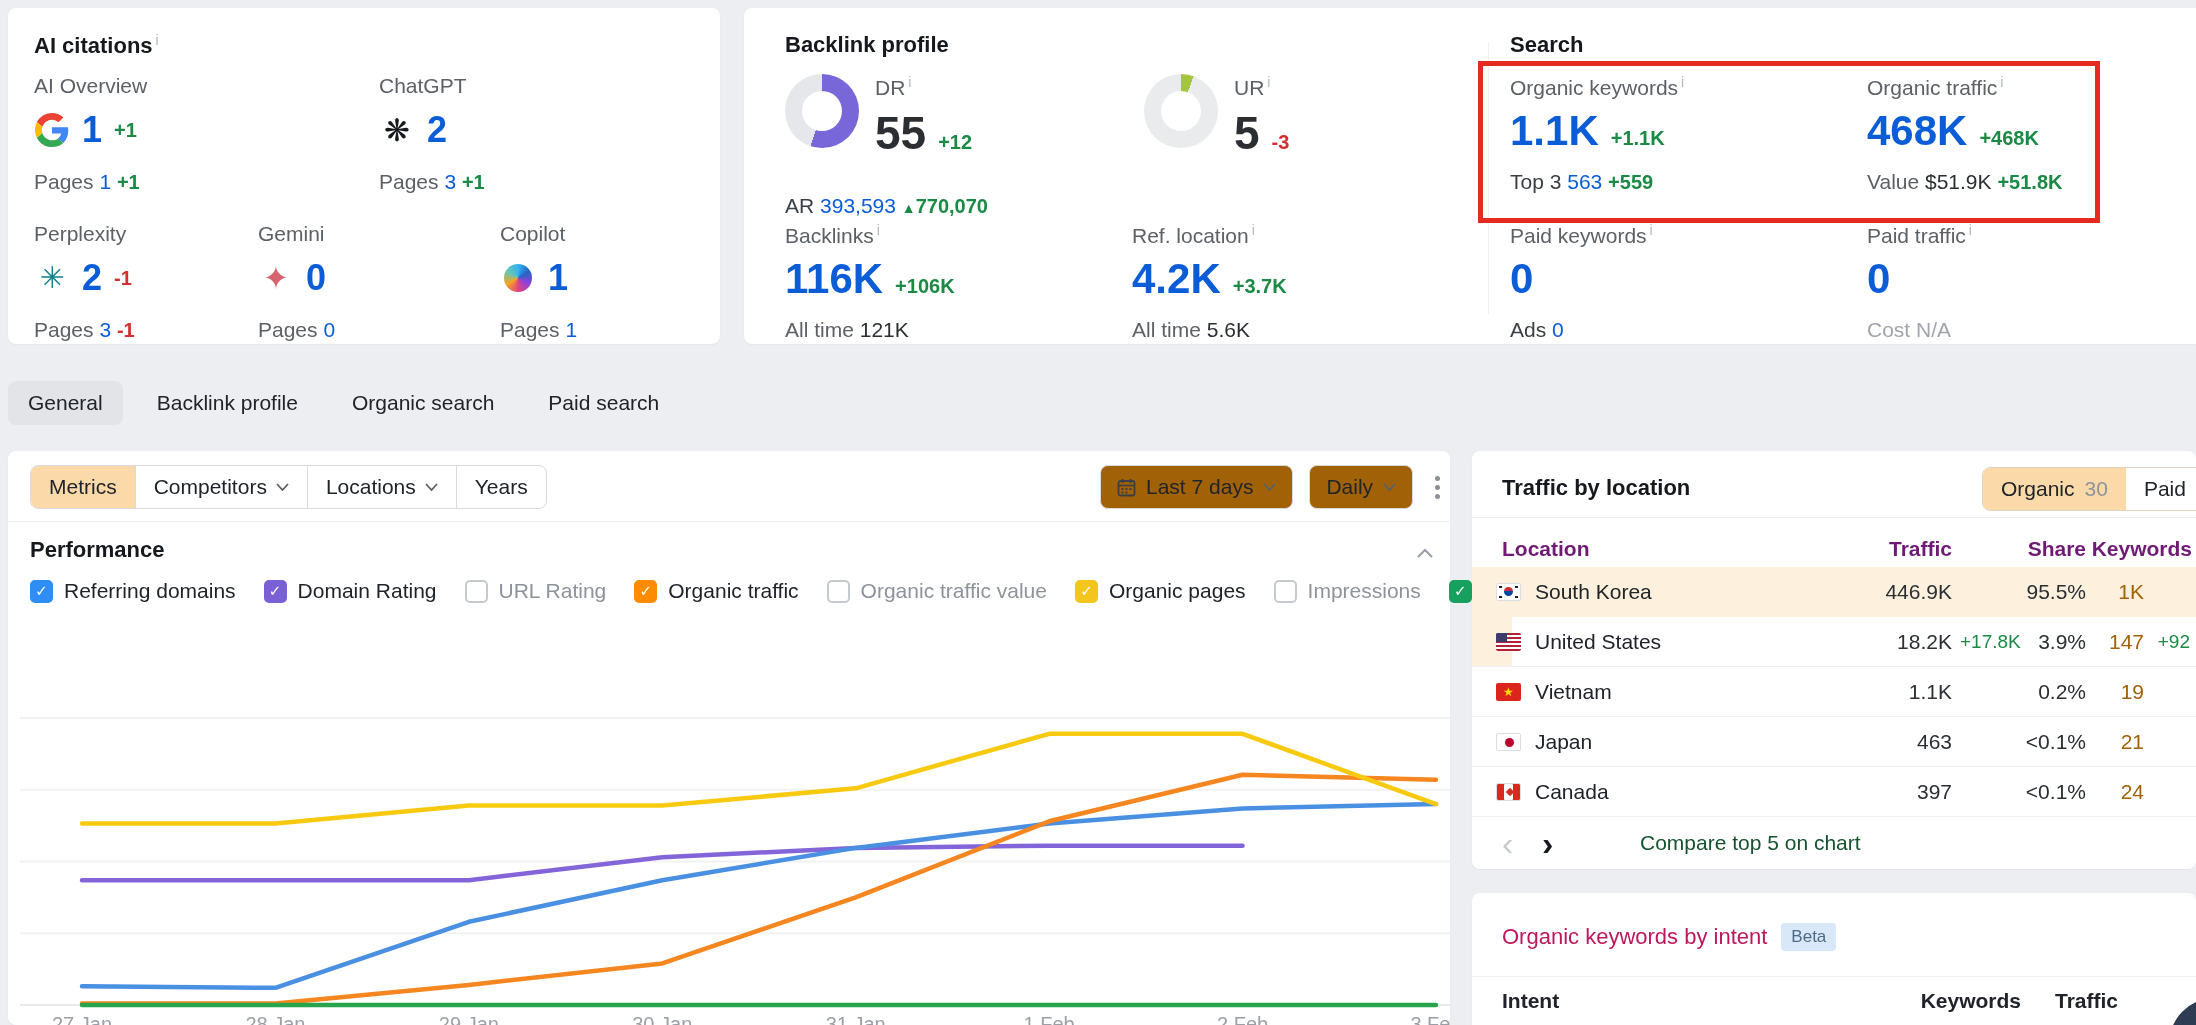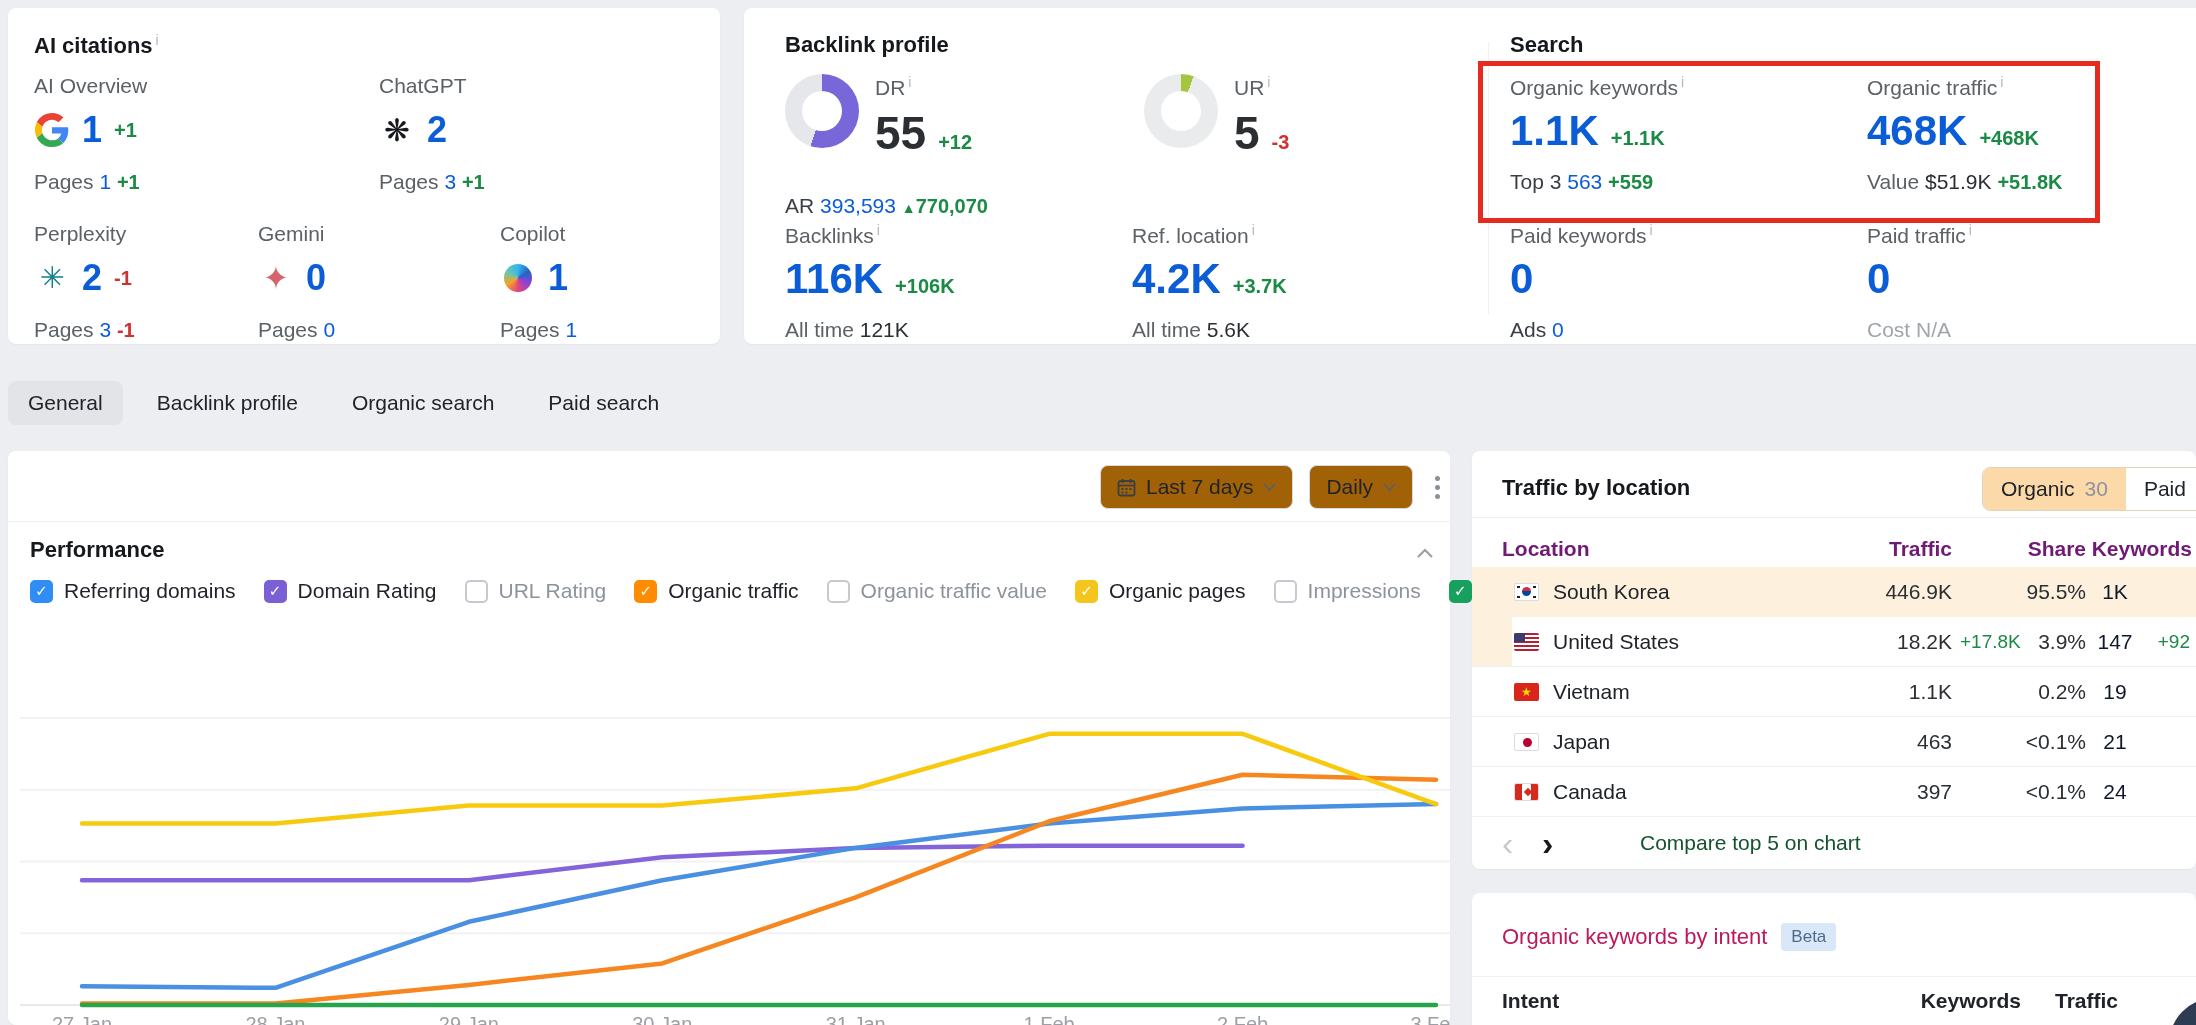--- a/index.html
+++ b/index.html
@@ -86,33 +86,33 @@
   #chart-wrap{position:absolute;left:12px;top:218px;width:1430px;height:356px;}
 
   
   #card-traffic{left:1472px;top:451px;width:724px;height:418px;}
   #traffic-title{left:30px;top:24px;}
   #traffic-toggle{position:absolute;left:510px;top:16px;display:flex;border:1px solid #dfd4bd;border-radius:8px;overflow:hidden;height:42px;background:#fff;}
   .tseg{display:flex;align-items:center;gap:10px;padding:0 18px;font-size:21px;color:#20242a;cursor:pointer;white-space:nowrap;}
   .tseg .count{color:#8d939b;}
   .tseg.selected{background:#fbd9a9;}
   .h-divider{position:absolute;left:0;right:0;height:1px;background:#eef0f3;}
-  .t-grid{display:grid;grid-template-columns:1fr 120px 62px 72px 58px 48px;align-items:center;padding-left:42px;padding-right:4px;}
+  .t-grid{display:grid;grid-template-columns:1fr 120px 62px 72px 58px 48px;align-items:center;padding-left:24px;padding-right:4px;}
   #t-header{position:absolute;left:0;right:0;top:80px;height:36px;font-size:21px;font-weight:bold;color:#701a75;
     display:grid;grid-template-columns:1fr 182px 134px 106px;align-items:center;padding-left:30px;padding-right:4px;}
   .th-right{text-align:right;}
   #t-rows{position:absolute;left:0;right:0;top:116px;}
   .t-row{height:49px;border-bottom:1px solid #eef0f3;font-size:21px;position:relative;cursor:pointer;}
   .t-row.highlight{background:#fdf1dd;border-bottom-color:#fdf1dd;}
   .t-row.flag-strip::before{content:"";position:absolute;left:0;top:0;bottom:0;width:40px;background:#fdf1dd;}
   .t-loc{display:flex;align-items:center;color:#20242a;position:relative;}
   .t-traffic{text-align:right;color:#2b2f33;}
   .t-tdelta{font-size:19px;padding-left:8px;}
   .t-share{text-align:right;color:#2b2f33;}
-  .t-kw{text-align:center;color:#0f172a;}
+  .t-kw{text-align:right;color:#a16207;}
   .t-kwd{text-align:right;font-size:19px;padding-right:2px;}
   #t-pagination{position:absolute;left:30px;top:378px;display:flex;align-items:center;}
   .pg-arrow{font-size:34px;line-height:28px;width:40px;cursor:pointer;}
   .pg-prev{color:#c6cacf;}
   .pg-next{color:#16191d;font-weight:bold;}
   #compare-link{font-size:21px;color:#14532d;margin-left:58px;cursor:pointer;}
 
   .flag{width:25px;height:18px;border-radius:2px;display:inline-block;margin-right:14px;position:relative;flex:none;box-sizing:border-box;overflow:hidden;}
   .flag-kr{background:#fff;border:1px solid #d9dce0;}
   .flag-kr::before{content:"";position:absolute;left:7px;top:3.5px;width:9px;height:9px;border-radius:50%;
@@ -299,20 +299,40 @@
 <div id="red-box"></div>
 
 <div id="tab-bar">
   <div class="tab active">General</div>
   <div class="tab">Backlink profile</div>
   <div class="tab">Organic search</div>
   <div class="tab">Paid search</div>
 </div>
 
 <div class="card" id="card-main">
+  <div id="filter-group">
+    <div class="fseg selected">
+        <span>Metrics</span>
+      </div>
+    <div class="fseg">
+        <span>Competitors</span>
+      <svg class="chev" viewBox="0 0 13 8">
+          <polyline points="1,1 6.5,7 12,1" fill="none" stroke="#5c6166" stroke-width="1.8"></polyline>
+        </svg>
+    </div>
+    <div class="fseg">
+        <span>Locations</span>
+      <svg class="chev" viewBox="0 0 13 8">
+          <polyline points="1,1 6.5,7 12,1" fill="none" stroke="#5c6166" stroke-width="1.8"></polyline>
+        </svg>
+    </div>
+    <div class="fseg">
+        <span>Years</span>
+      </div>
+  </div>
 
   <div id="date-controls">
     <div class="btn">
       <svg class="icon" width="19" height="19" viewBox="0 0 19 19">
           <rect x="1.5" y="3" width="16" height="14.5" rx="2" fill="none" stroke="#3a3f45" stroke-width="1.8"></rect>
           <line x1="5.5" y1="1" x2="5.5" y2="5" stroke="#3a3f45" stroke-width="1.8"></line>
           <line x1="13.5" y1="1" x2="13.5" y2="5" stroke="#3a3f45" stroke-width="1.8"></line>
           <line x1="1.5" y1="7.5" x2="17.5" y2="7.5" stroke="#3a3f45" stroke-width="1.6"></line>
           <rect x="4.5" y="10" width="2" height="2" fill="#3a3f45"></rect>
           <rect x="8.5" y="10" width="2" height="2" fill="#3a3f45"></rect>

